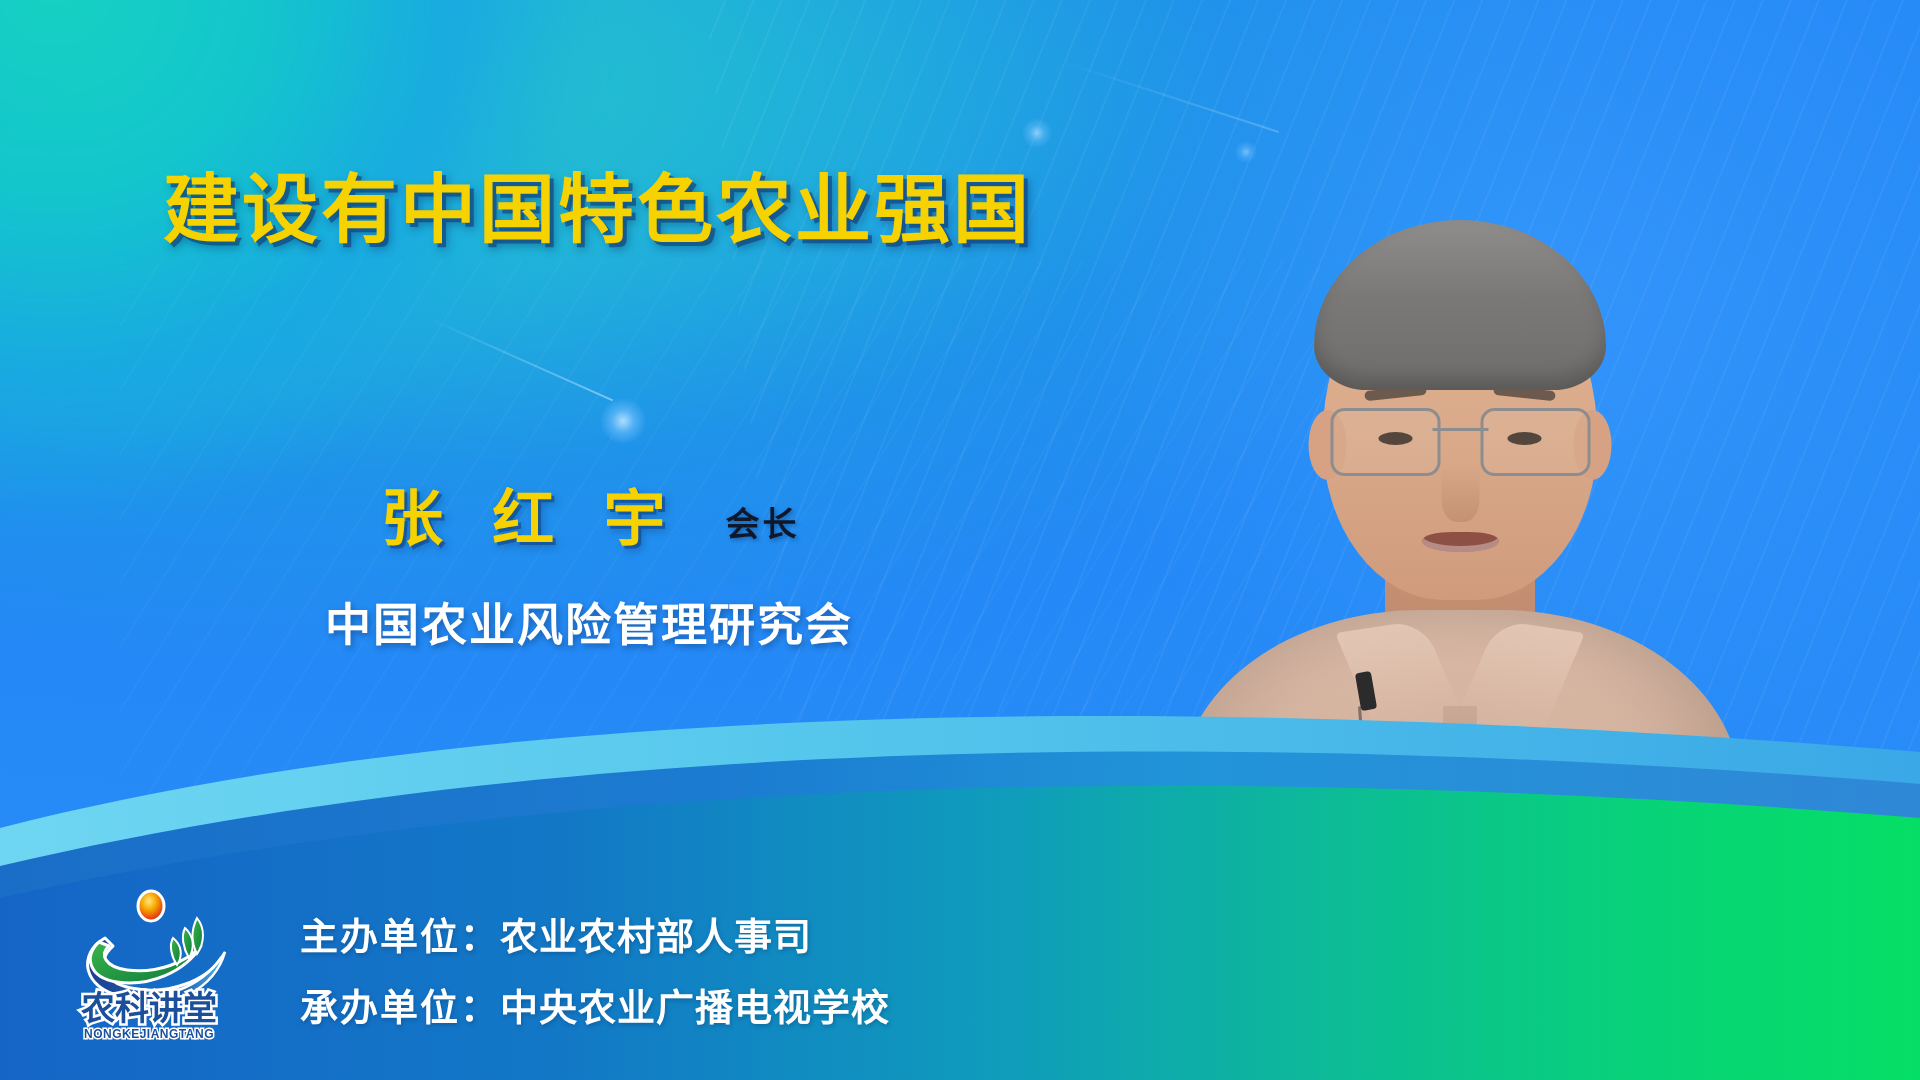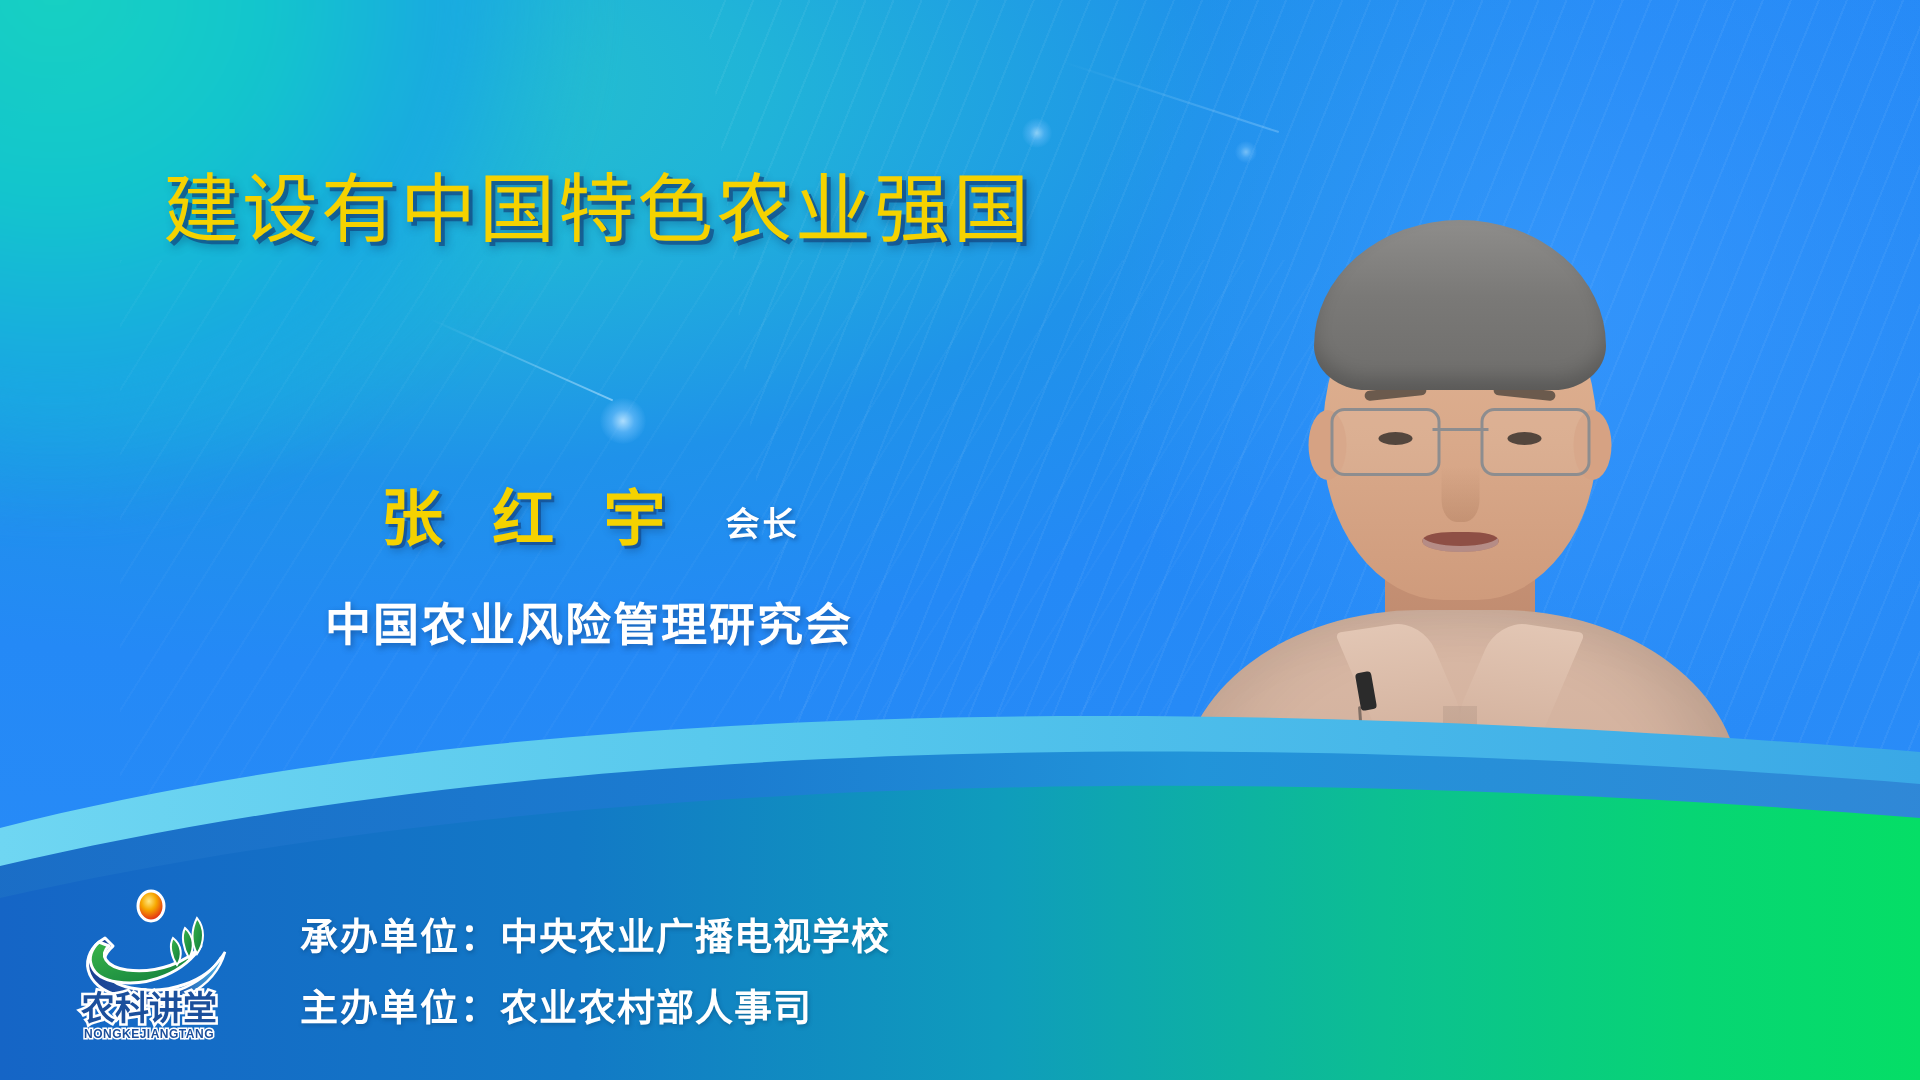--- a/index.html
+++ b/index.html
@@ -279,21 +279,21 @@
     background: linear-gradient(180deg, #d39f7e, #c6906f);
     border-radius: 50px 50px 0 0;
   }
 
   
   .title {
     position: absolute;
     left: 163px;
     top: 148px;
     font-size: 76px;
-    font-weight: 400;
+    font-weight: 700;
     letter-spacing: 3px;
     color: #f5d200;
     text-shadow:
       4px 4px 0 rgba(18,60,120,.62),
       5px 6px 10px rgba(10,40,90,.42);
     white-space: nowrap;
   }
 
   
   .presenter {
@@ -308,21 +308,21 @@
   .presenter-name {
     font-size: 62px;
     font-weight: 900;
     letter-spacing: 16px;
     color: #f5d200;
     text-shadow: 3px 3px 0 rgba(18,60,120,.55), 4px 5px 9px rgba(10,40,90,.35);
   }
   .presenter-role {
     font-size: 34px;
     font-weight: 700;
-    color: #ffffff;
+    color: #0f172a;
     letter-spacing: 3px;
     text-shadow: 2px 2px 4px rgba(10,45,95,.45);
     position: relative;
     top: -4px;
   }
   .presenter-org {
     position: absolute;
     left: 325px;
     top: 588px;
     font-size: 46px;
@@ -497,20 +497,20 @@
         <path d="M108 54 C117 61 118 72 112 81 C106 72 104 61 108 54 Z"></path>
       </g>
 
       <text x="84" y="136" text-anchor="middle" font-family="'Liberation Sans','DejaVu Sans',sans-serif" font-size="34" font-weight="900" fill="#1b4f9c" stroke="#ffffff" stroke-width="5" paint-order="stroke">农科讲堂</text>
       <text x="84" y="154" text-anchor="middle" font-family="'Liberation Sans','DejaVu Sans',sans-serif" font-size="12" font-weight="700" letter-spacing="0.5" fill="#1b4f9c" stroke="#ffffff" stroke-width="3" paint-order="stroke">NONGKEJIANGTANG</text>
     </svg>
   </div>
 
   <div class="org-lines">
     <div class="org-line">
+      <span class="lbl">主办单位：</span><span>农业农村部人事司</span>
+    </div>
+    <div class="org-line">
       <span class="lbl">承办单位：</span><span>中央农业广播电视学校</span>
     </div>
-    <div class="org-line">
-      <span class="lbl">主办单位：</span><span>农业农村部人事司</span>
-    </div>
   </div>
 
 </div>
 
 </body></html>

